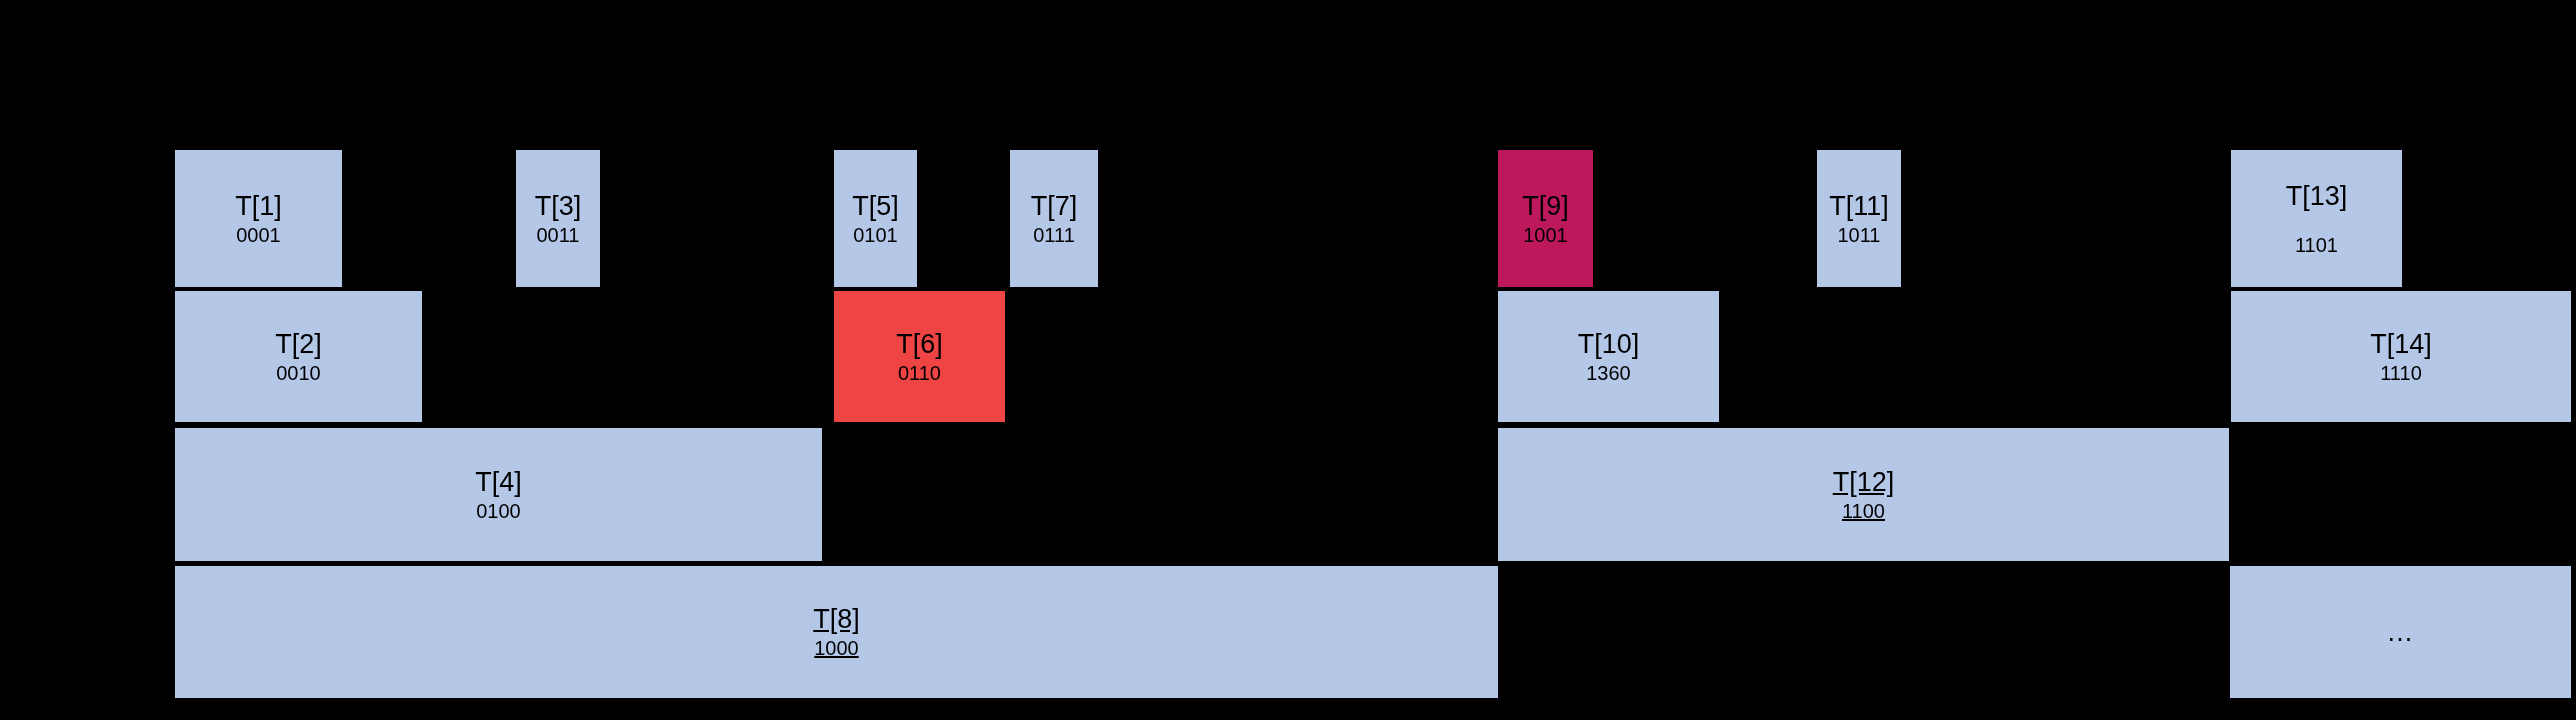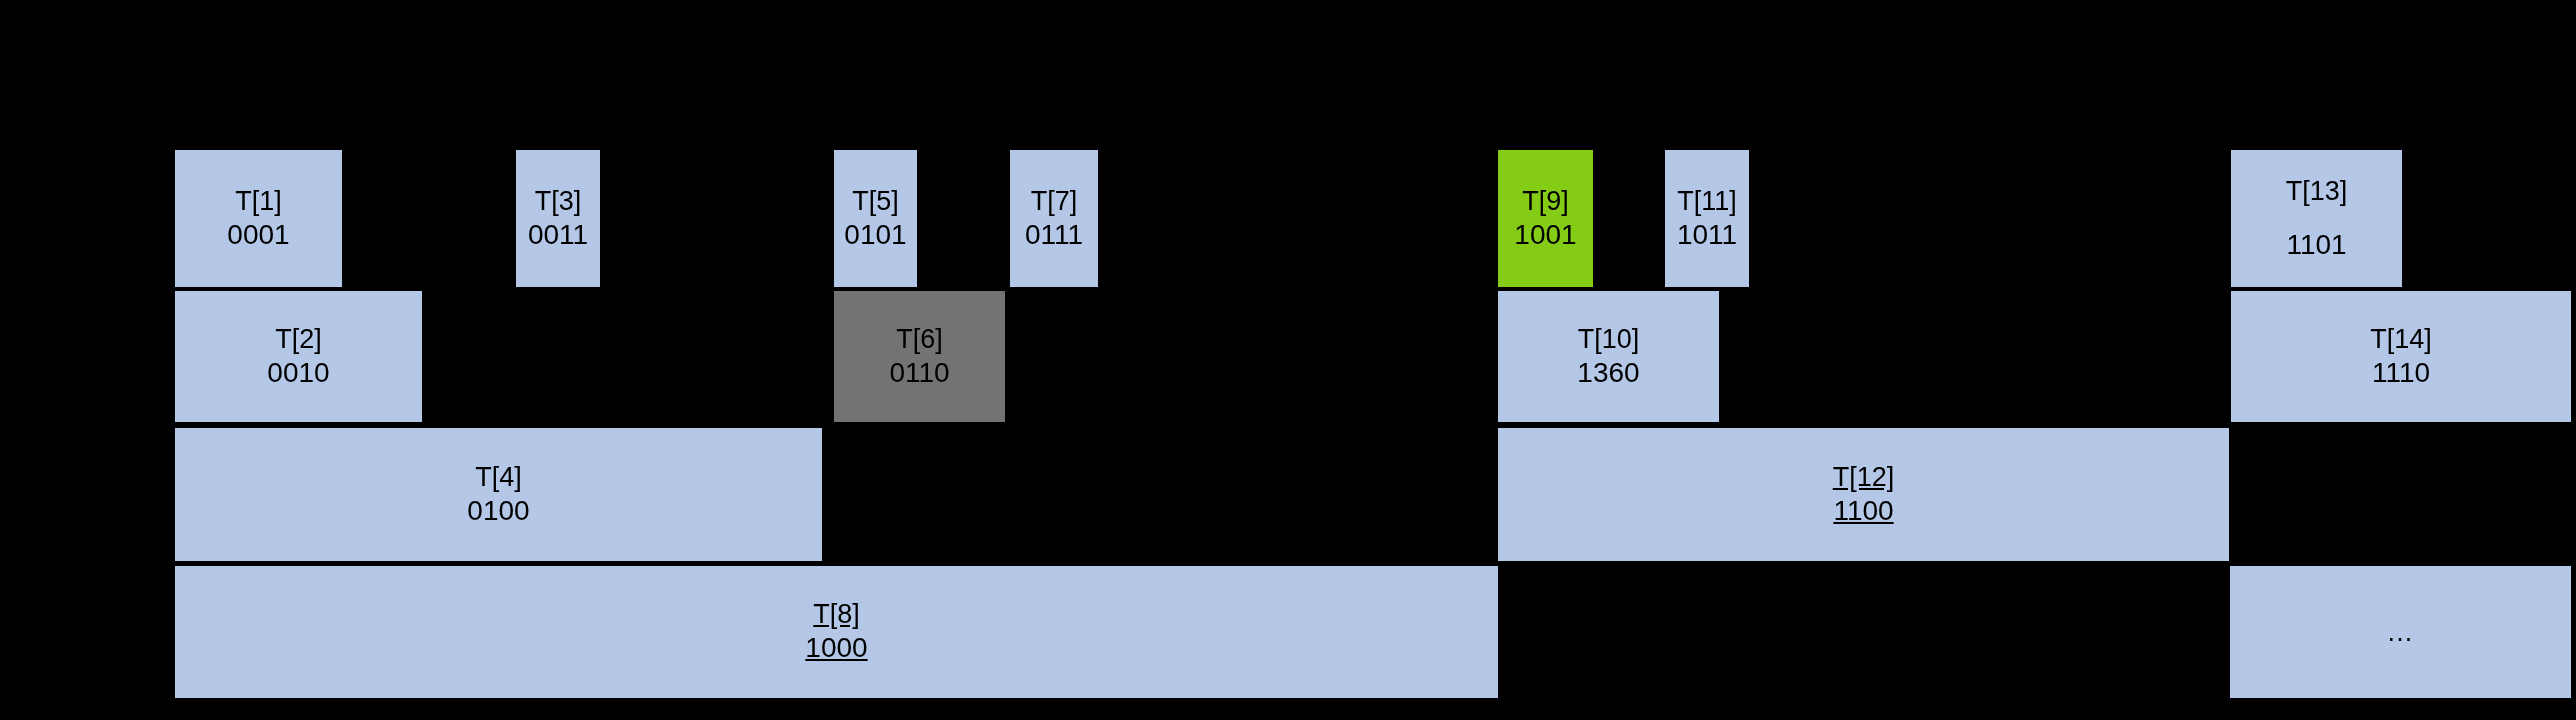--- a/index.html
+++ b/index.html
@@ -26,21 +26,21 @@
     justify-content: center;
     color: #000000;
     font-family: "Liberation Sans", sans-serif;
     line-height: 1.22;
   }
   .node .label {
     font-size: 27px;
     white-space: nowrap;
   }
   .node .bits {
-    font-size: 28px;
+    font-size: 20px;
     white-space: nowrap;
   }
   .node.ellipsis .label {
     font-size: 27px;
     letter-spacing: 1.2px;
   }
 </style>
 </head>
 <body>
 
@@ -54,37 +54,37 @@
       <span class="bits">0011</span>
     </div>
     <div class="node" style="left: 833px; top: 149px; width: 85px; height: 139px; background: rgb(180, 199, 231); border-color: rgb(0, 0, 0); color: rgb(0, 0, 0);">
       <span class="label">T[5]</span>
       <span class="bits">0101</span>
     </div>
     <div class="node" style="left: 1009px; top: 149px; width: 90px; height: 139px; background: rgb(180, 199, 231); border-color: rgb(0, 0, 0); color: rgb(0, 0, 0);">
       <span class="label">T[7]</span>
       <span class="bits">0111</span>
     </div>
-    <div class="node" style="left: 1497px; top: 149px; width: 97px; height: 139px; background: #84cc16; border-color: rgb(0, 0, 0); color: rgb(0, 0, 0);">
+    <div class="node" style="left: 1497px; top: 149px; width: 97px; height: 139px; background: #be185d; border-color: rgb(0, 0, 0); color: rgb(0, 0, 0);">
       <span class="label">T[9]</span>
       <span class="bits">1001</span>
     </div>
-    <div class="node" style="left: 1664px; top: 149px; width: 86px; height: 139px; background: rgb(180, 199, 231); border-color: rgb(0, 0, 0); color: rgb(0, 0, 0);">
+    <div class="node" style="left: 1816px; top: 149px; width: 86px; height: 139px; background: rgb(180, 199, 231); border-color: rgb(0, 0, 0); color: rgb(0, 0, 0);">
       <span class="label">T[11]</span>
       <span class="bits">1011</span>
     </div>
     <div class="node" style="left: 2230px; top: 149px; width: 173px; height: 139px; background: rgb(180, 199, 231); border-color: rgb(0, 0, 0); color: rgb(0, 0, 0); gap: 20px;">
       <span class="label">T[13]</span>
       <span class="bits">1101</span>
     </div>
     <div class="node" style="left: 174px; top: 290px; width: 249px; height: 133px; background: rgb(180, 199, 231); border-color: rgb(0, 0, 0); color: rgb(0, 0, 0);">
       <span class="label">T[2]</span>
       <span class="bits">0010</span>
     </div>
-    <div class="node" style="left: 833px; top: 290px; width: 173px; height: 133px; background: #737373; border-color: rgb(0, 0, 0); color: rgb(0, 0, 0);">
+    <div class="node" style="left: 833px; top: 290px; width: 173px; height: 133px; background: #ef4444; border-color: rgb(0, 0, 0); color: rgb(0, 0, 0);">
       <span class="label">T[6]</span>
       <span class="bits">0110</span>
     </div>
     <div class="node" style="left: 1497px; top: 290px; width: 223px; height: 133px; background: rgb(180, 199, 231); border-color: rgb(0, 0, 0); color: rgb(0, 0, 0);">
       <span class="label">T[10]</span>
       <span class="bits">1360</span>
     </div>
     <div class="node" style="left: 2230px; top: 290px; width: 342px; height: 133px; background: rgb(180, 199, 231); border-color: rgb(0, 0, 0); color: rgb(0, 0, 0);">
       <span class="label">T[14]</span>
       <span class="bits">1110</span>

